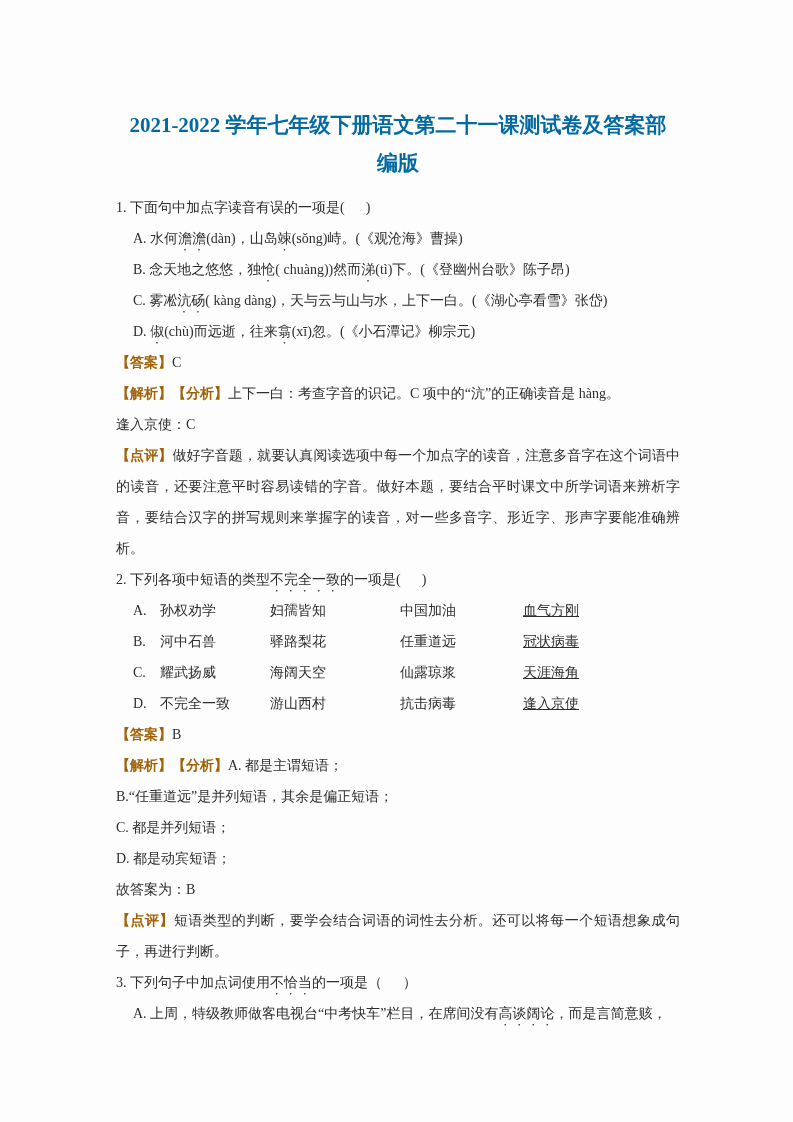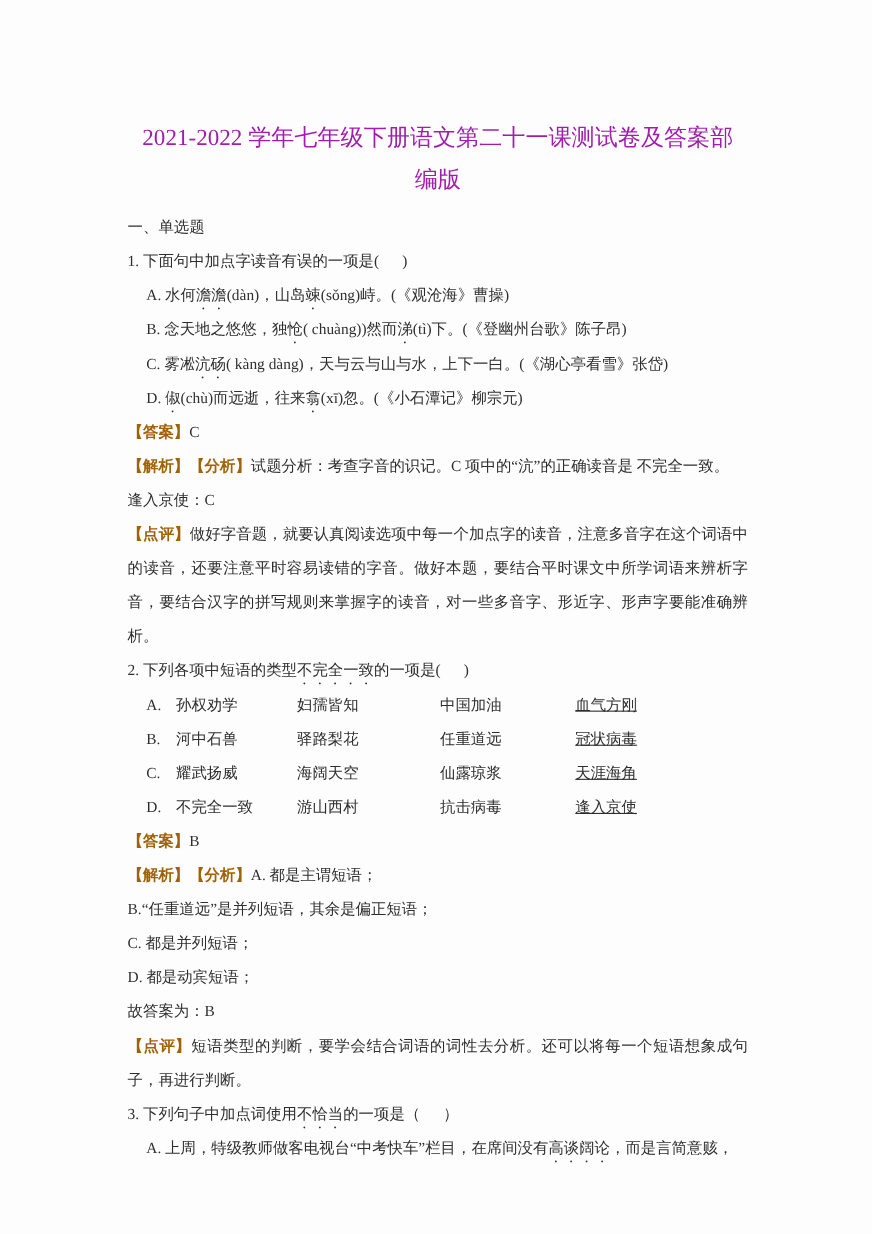--- a/index.html
+++ b/index.html
@@ -12,24 +12,24 @@
     position: relative;
     width: 793px;
     height: 1122px;
     margin: 0 auto;
     background: #fdfdfd;
     overflow: hidden;
     padding: 106px 113px 0 116px;
   }
   .title {
     font-size: 21px;
-    font-weight: 400;
+    font-weight: 700;
     line-height: 38px;
     text-align: center;
-    color: #a21caf;
+    color: #0369a1;
     margin-bottom: 10px;
   }
   .title .tline { display: block; white-space: pre-wrap; }
   .line, .para {
     font-size: 14px;
     line-height: 31px;
     white-space: pre-wrap;
     color: #2e2e2e;
   }
   .para { text-align: justify; }
@@ -57,29 +57,28 @@
 </head>
 <body>
 
 <div class="page">
 
   <h1 class="title">
     <span class="tline">2021-2022 学年七年级下册语文第二十一课测试卷及答案部</span>
     <span class="tline">编版</span>
   </h1>
 
-  <div class="line">一、单选题</div>
 
   <div class="line">1. 下面句中加点字读音有误的一项是(      )</div>
   <div class="line opt"><span>A. 水何</span><span class="em-dot">澹澹</span><span>(dàn)，山岛</span><span class="em-dot">竦</span><span>(sǒng)峙。(《观沧海》曹操)</span></div>
   <div class="line opt"><span>B. 念天地之悠悠，独</span><span class="em-dot">怆</span><span>( chuàng))然而</span><span class="em-dot">涕</span><span>(tì)下。(《登幽州台歌》陈子昂)</span></div>
   <div class="line opt"><span>C. 雾凇</span><span class="em-dot">沆砀</span><span>( kàng dàng)，天与云与山与水，上下一白。(《湖心亭看雪》张岱)</span></div>
   <div class="line opt"><span>D. </span><span class="em-dot">俶</span><span>(chù)而远逝，往来</span><span class="em-dot">翕</span><span>(xī)忽。(《小石潭记》柳宗元)</span></div>
   <div class="line"><span class="tag">【答案】</span><span>C</span></div>
-  <div class="line"><span class="tag">【解析】【分析】</span><span>试题分析：考查字音的识记。C 项中的“沆”的正确读音是 不完全一致。</span></div>
+  <div class="line"><span class="tag">【解析】【分析】</span><span>上下一白：考查字音的识记。C 项中的“沆”的正确读音是 hàng。</span></div>
   <div class="line">逢入京使：C</div>
   <div class="para"><span class="tag">【点评】</span><span>做好字音题，就要认真阅读选项中每一个加点字的读音，注意多音字在这个词语中的读音，还要注意平时容易读错的字音。做好本题，要结合平时课文中所学词语来辨析字音，要结合汉字的拼写规则来掌握字的读音，对一些多音字、形近字、形声字要能准确辨析。</span></div>
 
   <div class="line"><span>2. 下列各项中短语的类型</span><span class="em-dot">不完全一致</span><span>的一项是(      )</span></div>
 
   <div class="optrow">
     <span class="olabel">A.</span>
     <span class="ph1">孙权劝学</span>
     <span class="ph2">妇孺皆知</span>
     <span class="ph3">中国加油</span>

